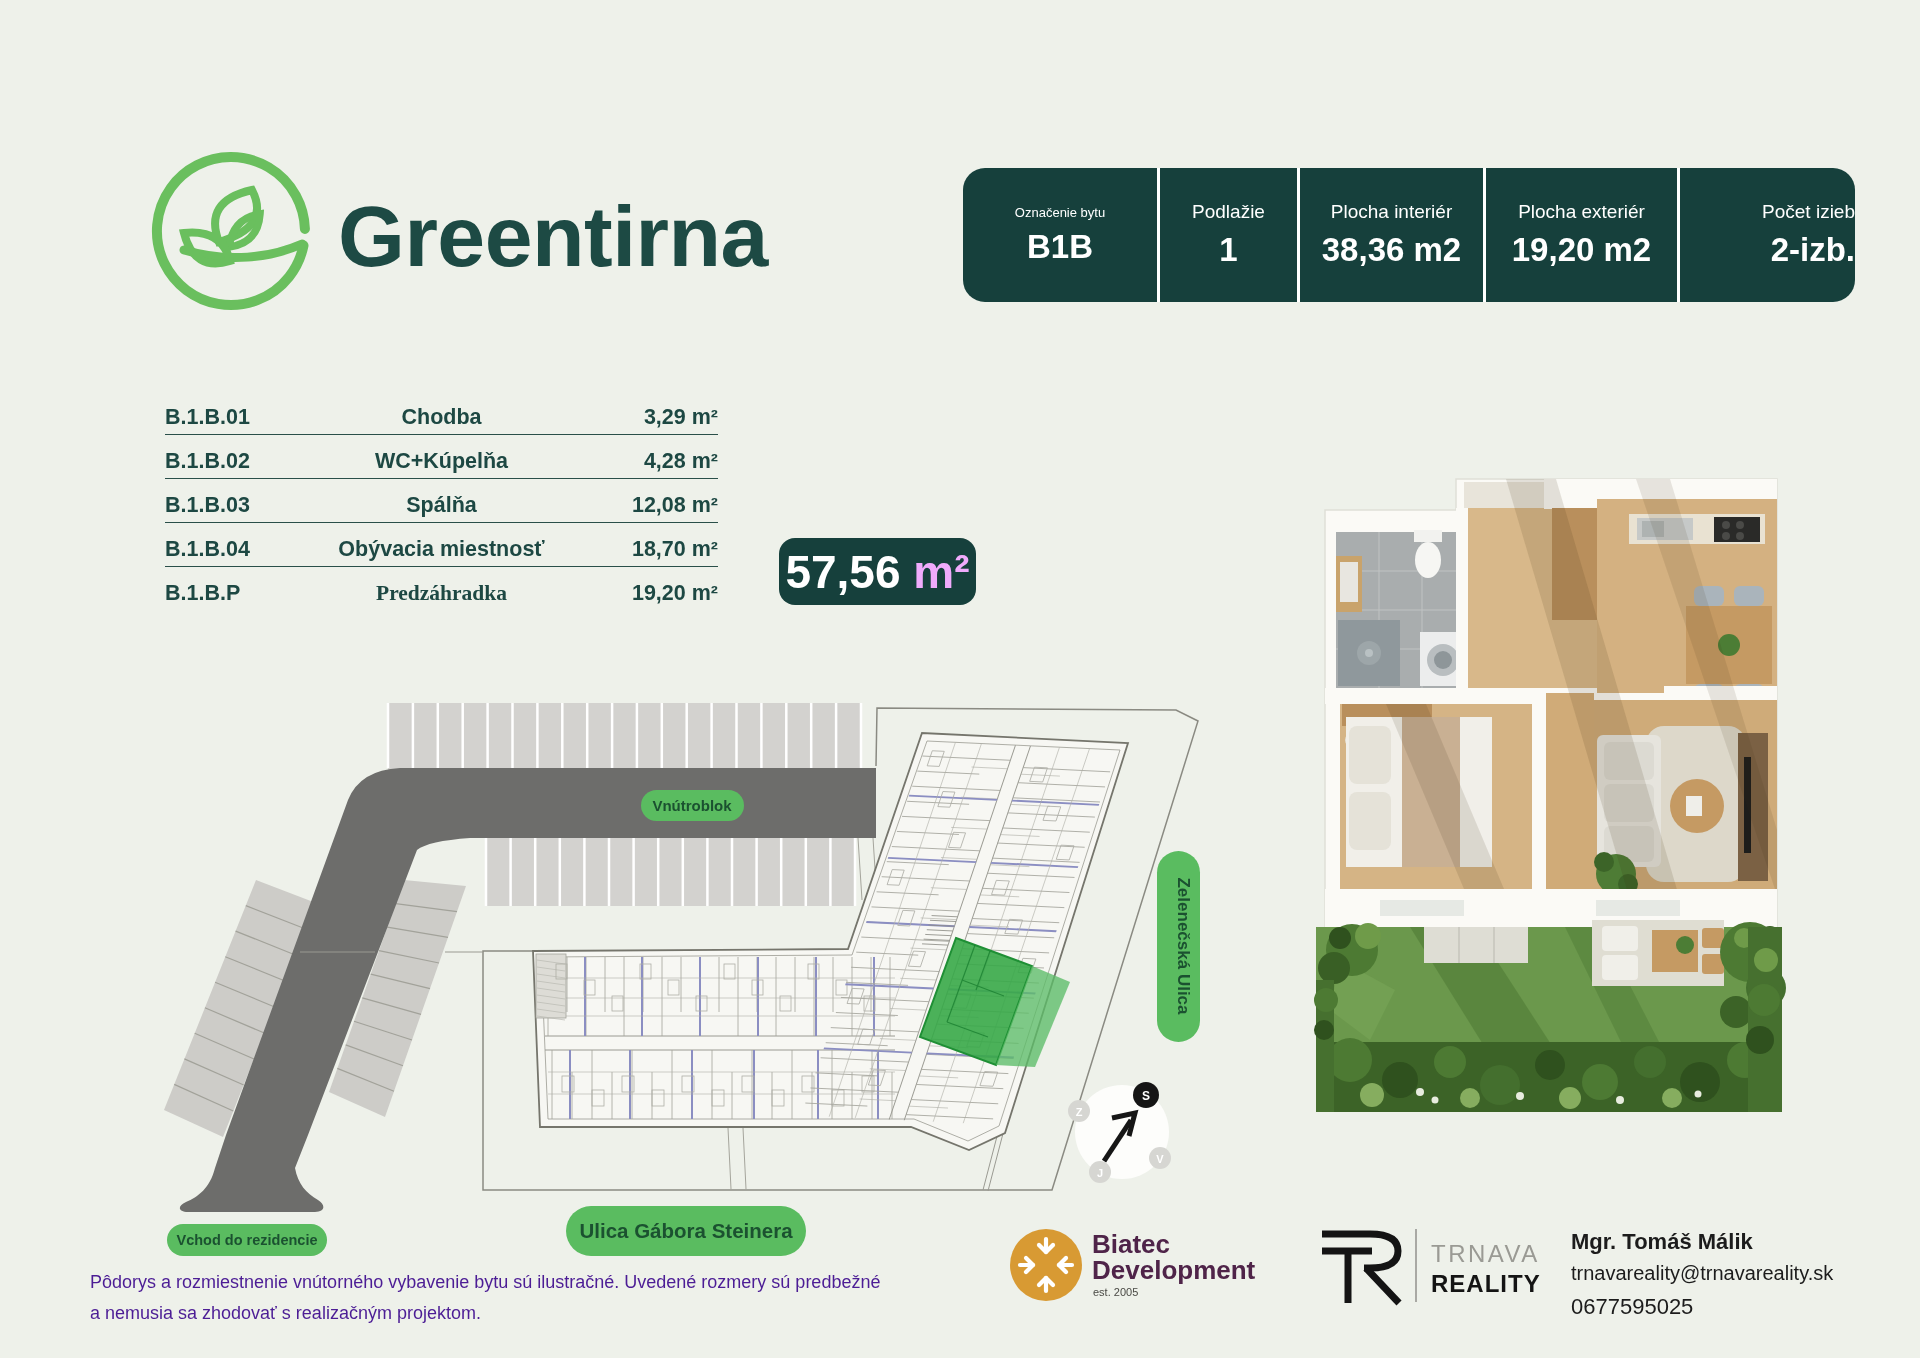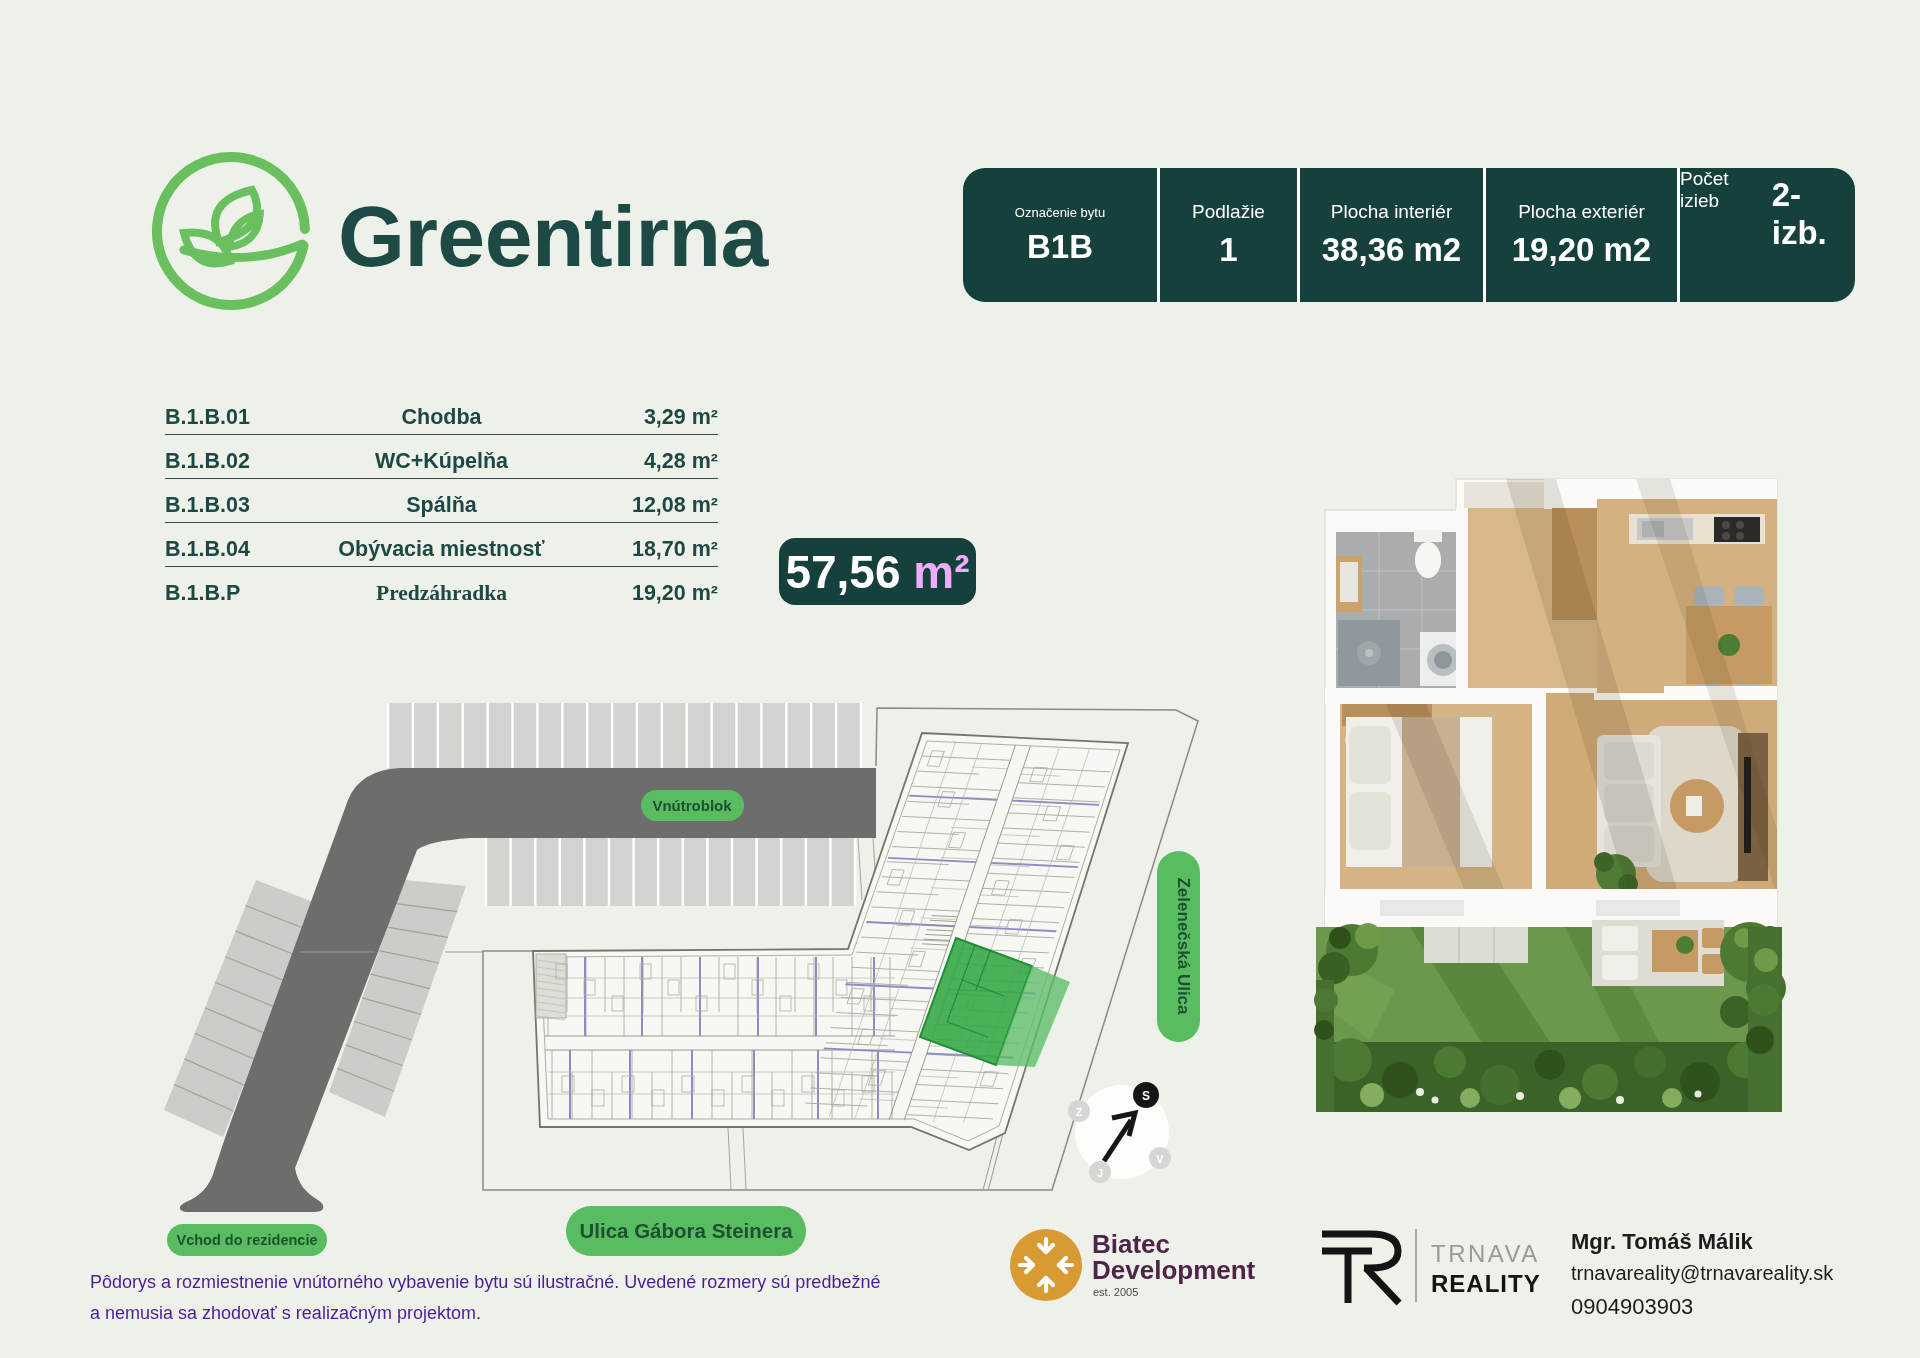--- a/index.html
+++ b/index.html
@@ -563,21 +563,21 @@
   <div style="width:183px;border-right:3px solid #fff;display:flex;flex-direction:column;align-items:center;justify-content:center;">
     <div style="font-size:19px;">Plocha interiér</div>
     <div style="font-size:33px;font-weight:bold;margin-top:8px;">38,36 m2</div>
   </div>
 
   <div style="width:191px;border-right:3px solid #fff;display:flex;flex-direction:column;align-items:center;justify-content:center;">
     <div style="font-size:19px;">Plocha exteriér</div>
     <div style="font-size:33px;font-weight:bold;margin-top:8px;">19,20 m2</div>
   </div>
 
-  <div style="flex:1;display:flex;flex-direction:row;align-items:flex-start;justify-content:center;">
+  <div style="flex:1;display:flex;flex-direction:column;align-items:flex-end;justify-content:center;">
     <div style="font-size:19px;">Počet izieb</div>
     <div style="font-size:33px;font-weight:bold;margin-top:8px;">2-izb.</div>
   </div>
 </div>
 
 <div class="abs teal" style="left:165px;top:380px;width:553px;font-weight:bold;font-size:21.5px;">
 
   <div style="position:absolute;top:25px;left:0;">B.1.B.01</div>
   <div style="position:absolute;top:25px;left:0;width:553px;text-align:center;">Chodba</div>
   <div style="position:absolute;top:25px;right:0;margin-left:20px;">3,29 m²</div>
@@ -608,13 +608,13 @@
 <div class="abs" style="left:90px;top:1267px;font-size:18px;color:#4c1d95;line-height:31px;">Pôdorys a rozmiestnenie vnútorného vybavenie bytu sú ilustračné. Uvedené rozmery sú predbežné<br>a nemusia sa zhodovať s realizačným projektom.</div>
 
 <div class="abs" style="left:1092px;top:1231px;font-size:26px;font-weight:bold;color:#4f2449;line-height:26px;">Biatec<br>Development</div>
 <div class="abs" style="left:1093px;top:1286px;font-size:11px;color:#4a4a45;">est. 2005</div>
 
 <div class="abs" style="left:1431px;top:1240px;font-size:24px;color:#9a9a94;letter-spacing:2.5px;">TRNAVA</div>
 <div class="abs" style="left:1431px;top:1270px;font-size:24px;font-weight:bold;color:#141414;letter-spacing:1px;">REALITY</div>
 
 <div class="abs" style="left:1571px;top:1229px;font-size:22px;font-weight:bold;color:#1c1c1c;">Mgr. Tomáš Málik</div>
 <div class="abs" style="left:1571px;top:1262px;font-size:20px;color:#1c1c1c;">trnavareality@trnavareality.sk</div>
-<div class="abs" style="left:1571px;top:1294px;font-size:22px;color:#1c1c1c;">0904903903</div>
+<div class="abs" style="left:1571px;top:1294px;font-size:22px;color:#1c1c1c;">0677595025</div>
 
 </body></html>

